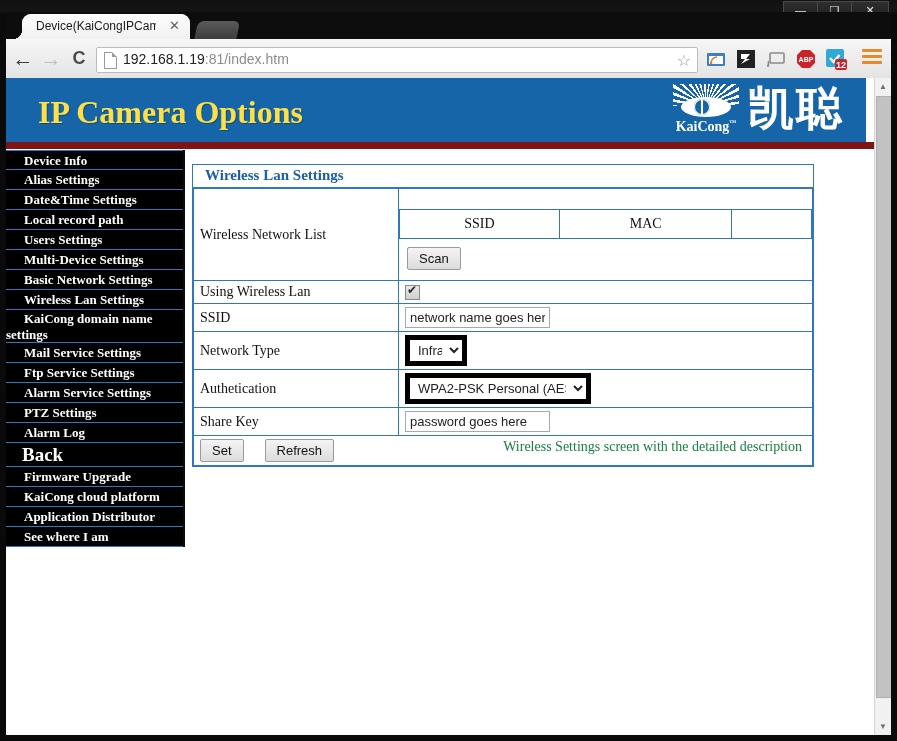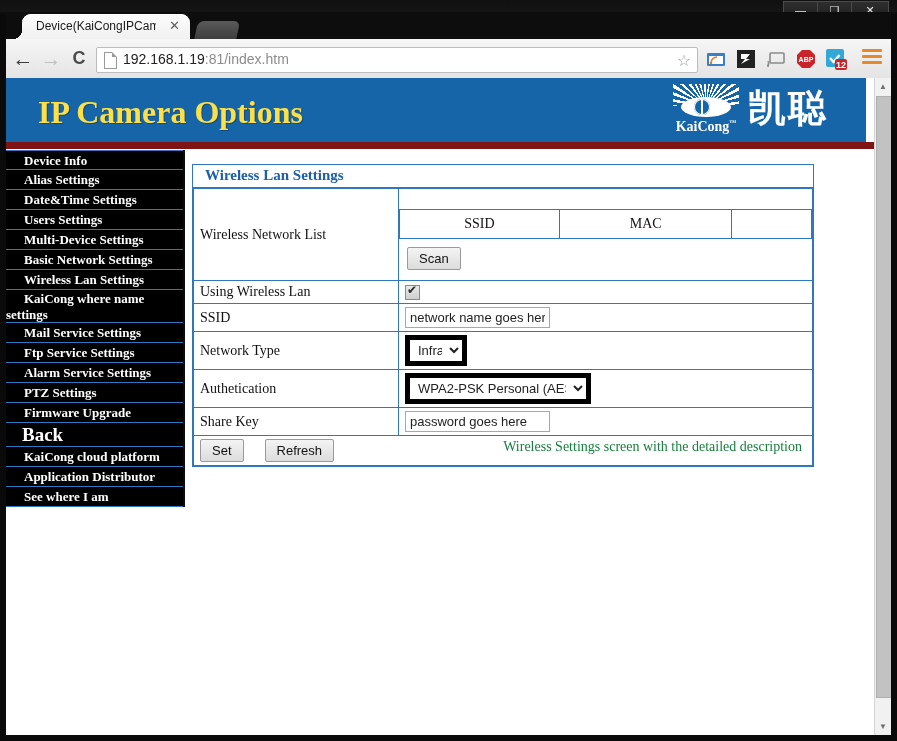--- a/index.html
+++ b/index.html
@@ -145,21 +145,21 @@
   .logo-globe:after{
     content:"";position:absolute;left:7px;top:0;width:2px;height:16px;background:#fff;
   }
   .logo-name{
     position:absolute;left:2px;bottom:2px;width:74px;text-align:center;
     font-family:"Liberation Serif", serif;font-weight:bold;font-size:14px;color:#fff;
   }
   .logo-name sup{font-size:7px;}
   .logo-cn{
     position:absolute;left:82px;top:1px;width:116px;height:56px;
-    color:#fff;font-size:38px;line-height:54px;font-weight:bold;
+    color:#fff;font-size:46px;line-height:54px;font-weight:bold;
     letter-spacing:2px;font-family:"DejaVu Sans", sans-serif;
   }
   .redbar{
     position:absolute;left:0;top:64px;width:875px;height:7px;background:#7e1414;
   }
 
   
   .sidebar{
     position:absolute;left:0;top:72px;width:177px;background:#000;
     border-right:2px solid #0a0a0a;
@@ -351,31 +351,33 @@
           </div>
           <div class="logo-cn">凯聪</div>
         </div>
       </div>
       <div class="redbar"></div>
 
       <div class="sidebar" id="sidebar">
           <div class="menu-item"><span>Device Info</span></div>
           <div class="menu-item"><span>Alias Settings</span></div>
           <div class="menu-item"><span>Date&amp;Time Settings</span></div>
+          <div class="menu-item"><span>Local record path</span></div>
           <div class="menu-item"><span>Users Settings</span></div>
           <div class="menu-item"><span>Multi-Device Settings</span></div>
           <div class="menu-item"><span>Basic Network Settings</span></div>
           <div class="menu-item"><span>Wireless Lan Settings</span></div>
-          <div class="menu-item tall"><span>KaiCong where name</span><span class="second">settings</span></div>
+          <div class="menu-item tall"><span>KaiCong domain name</span><span class="second">settings</span></div>
           <div class="menu-item"><span>Mail Service Settings</span></div>
           <div class="menu-item"><span>Ftp Service Settings</span></div>
           <div class="menu-item"><span>Alarm Service Settings</span></div>
           <div class="menu-item"><span>PTZ Settings</span></div>
+          <div class="menu-item"><span>Alarm Log</span></div>
+          <div class="menu-item big"><span>Back</span></div>
           <div class="menu-item"><span>Firmware Upgrade</span></div>
-          <div class="menu-item big"><span>Back</span></div>
           <div class="menu-item"><span>KaiCong cloud platform</span></div>
           <div class="menu-item"><span>Application Distributor</span></div>
           <div class="menu-item"><span>See where I am</span></div>
         </div>
 
       <div class="content">
         <div class="panel">
           <div class="panel-title">Wireless Lan Settings</div>
           <table class="form">
             <tbody>

